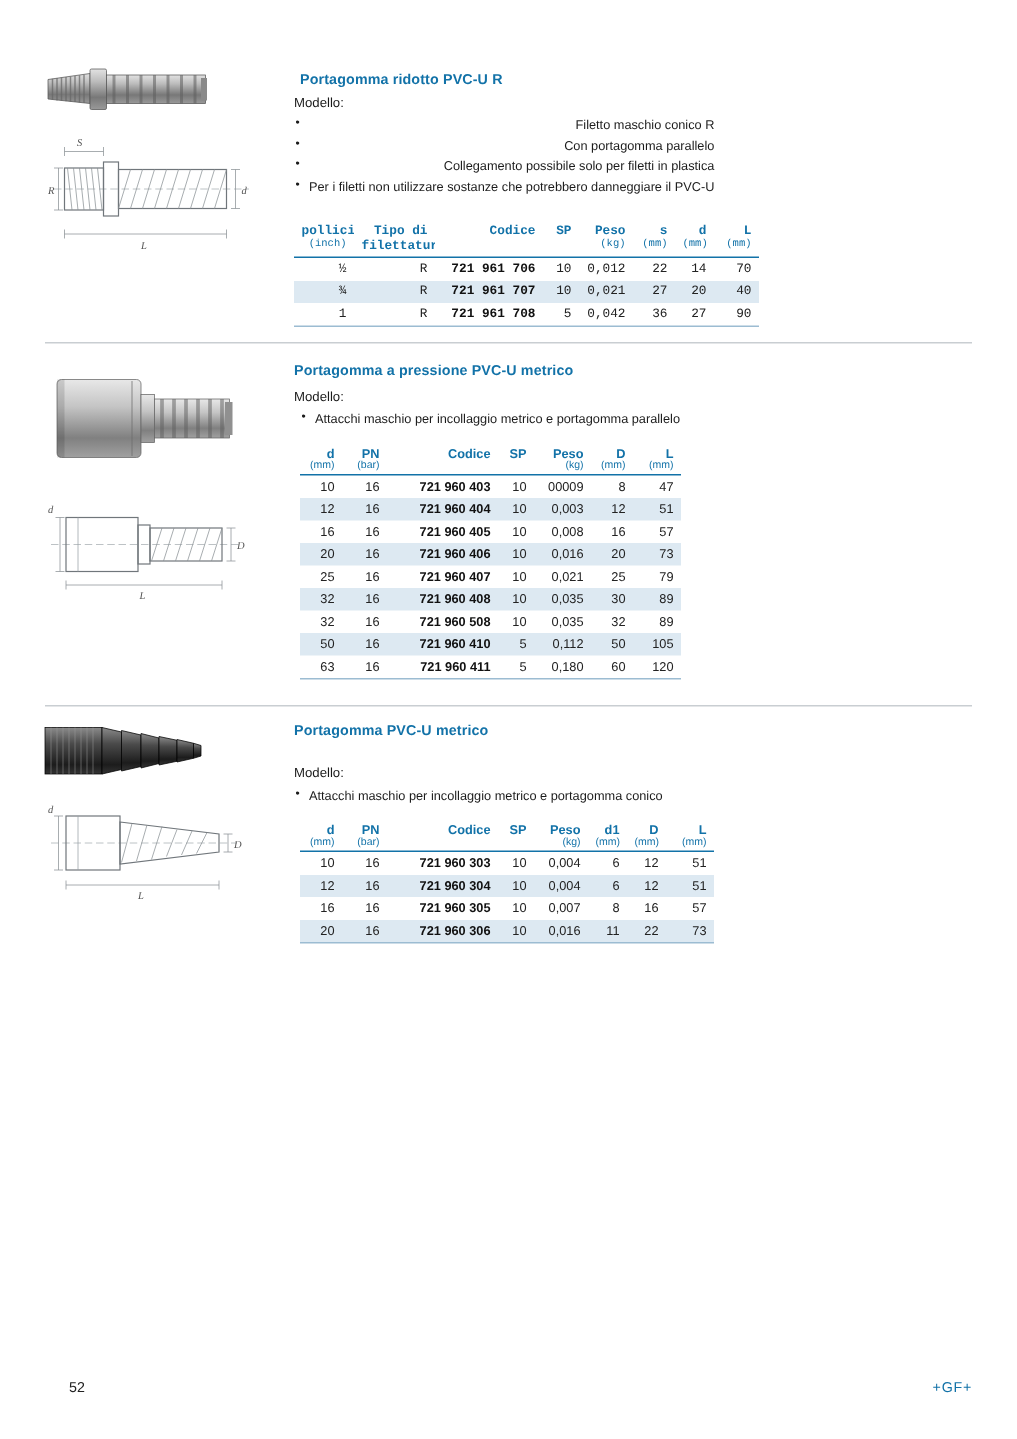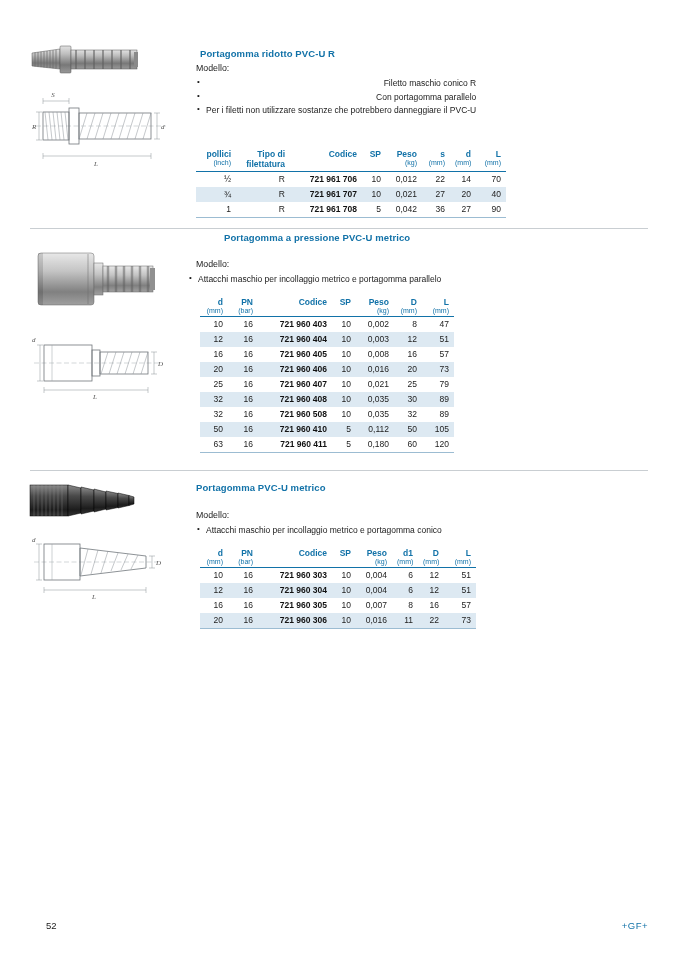--- a/index.html
+++ b/index.html
@@ -117,23 +117,24 @@
     <text class="dl" x="0" y="43">R</text>
     <text class="dl" x="129" y="43">d</text>
     <text class="dl" x="64" y="80" text-anchor="middle">L</text>
   </svg>
 
   <div class="section-title" style="left:200px; top:38px;margin-top:10px;">Portagomma ridotto PVC-U R</div>
   <div class="model-label" style="left:196px; top:63px;">Modello:</div>
   <ul class="bullets" style="left:196px; top:78px;text-align:right;">
     <li>Filetto maschio conico R</li>
     <li>Con portagomma parallelo</li>
+    <li>Collegamento possibile solo per filetti in plastica</li>
     <li>Per i filetti non utilizzare sostanze che potrebbero danneggiare il PVC-U</li>
   </ul>
-  <table class="t1" style="left:196px; top:146px;">
+  <table class="t1" style="left:196px; top:146px;font-family:Liberation Mono, monospace;">
     <colgroup>
         <col style="width:40px">
         <col style="width:54px">
         <col style="width:72px">
         <col style="width:24px">
       <col style="width:36px">
         <col style="width:28px">
         <col style="width:26px">
         <col style="width:30px">
       </colgroup>
@@ -243,23 +244,23 @@
         <line x1="119" y1="46" x2="125" y2="46"></line>
       <line x1="12" y1="62" x2="116" y2="62"></line>
         <line x1="12" y1="59" x2="12" y2="65"></line>
         <line x1="116" y1="59" x2="116" y2="65"></line>
     </g>
     <text class="dl" x="0" y="14">d</text>
     <text class="dl" x="126" y="38">D</text>
     <text class="dl" x="63" y="71" text-anchor="middle">L</text>
   </svg>
 
-  <div class="section-title" style="left:196px; top:232px;margin-left:28px;">Portagomma a pressione PVC-U metrico</div>
+  <div class="section-title" style="left:196px; top:242px;">Portagomma a pressione PVC-U metrico</div>
   <div class="model-label" style="left:196px; top:259px;">Modello:</div>
-  <ul class="bullets" style="left:188px; top:274px;">
+  <ul class="bullets" style="left:200px; top:274px;">
     <li>Attacchi maschio per incollaggio metrico e portagomma parallelo</li>
   </ul>
   <table class="t2" style="left:200px; top:294px;">
     <colgroup>
         <col style="width:28px">
         <col style="width:30px">
         <col style="width:74px">
         <col style="width:24px">
       <col style="width:38px">
         <col style="width:28px">
@@ -284,21 +285,21 @@
           <th>(mm)</th>
           <th>(mm)</th>
         </tr>
       </thead>
       <tbody>
         <tr>
           <td>10</td>
           <td>16</td>
           <td class="bold">721 960 403</td>
           <td>10</td>
-          <td>0,002</td>
+          <td>00009</td>
           <td>8</td>
           <td>47</td>
         </tr>
         <tr>
           <td>12</td>
           <td>16</td>
           <td class="bold">721 960 404</td>
           <td>10</td>
           <td>0,003</td>
           <td>12</td>

